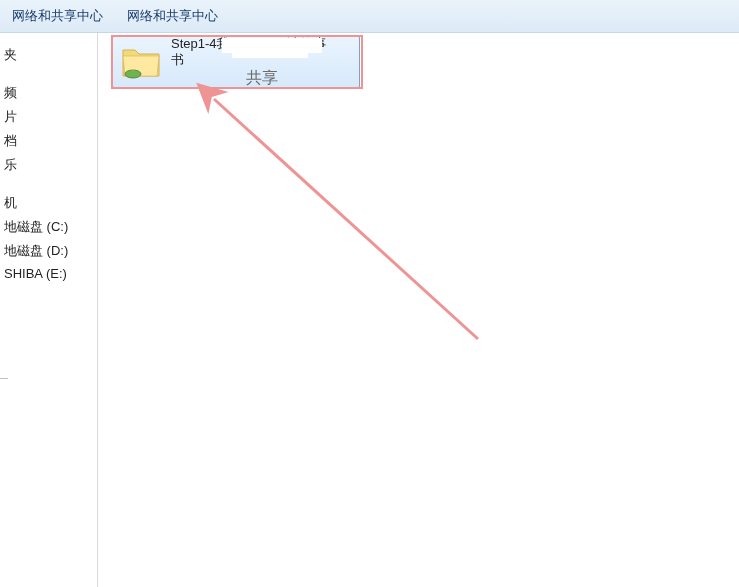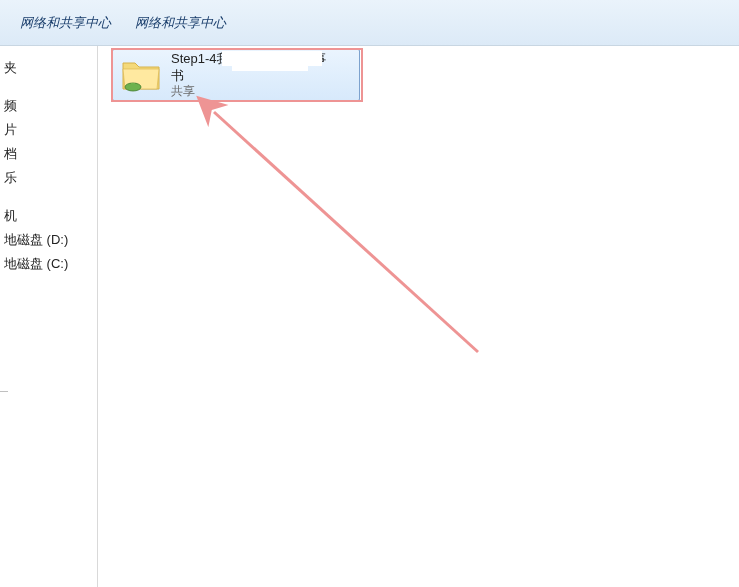--- a/index.html
+++ b/index.html
@@ -1,25 +1,23 @@
 <!DOCTYPE html>
 <html><head>
   <meta charset="utf-8">
   <style>
     * { margin: 0; padding: 0; box-sizing: border-box; font-family: "Microsoft YaHei", "Segoe UI", sans-serif; }
     body { width: 739px; height: 587px; background: #fff; overflow: hidden; position: relative; }
     
     .toolbar {
-      height: 46px;
+      height: 33px;
       background: linear-gradient(#eaf3fb, #dceaf7);
       border-bottom: 1px solid #c8d6e2;
       display: flex;
       align-items: center;
-      padding-left: 8px;
-      font-style: italic;
     }
     .toolbar-item {
       color: #1a3e6c;
       font-size: 13px;
       padding: 4px 12px;
       cursor: pointer;
     }
     
     .main { display: flex; height: calc(100% - 33px); }
     
@@ -67,21 +65,21 @@
       cursor: pointer;
     }
     .folder-icon-wrap {
       width: 44px; height: 44px;
       margin-right: 8px;
       position: relative;
       pointer-events: none;
     }
     .folder-text { flex: 1; line-height: 1.25; font-size: 13px; color: #222; pointer-events: none; }
     .folder-name { display: block; }
-    .folder-share { display: block; color: #6b6b6b; font-size: 12px; }
+    .folder-share { display: block; color: #6b6b6b; font-size: 16px; text-align: center; }
     
     .whiteout {
       position: absolute;
       background: #fff;
       z-index: 5;
       pointer-events: none;
     }
     
     .redbox {
       position: absolute;
@@ -104,22 +102,23 @@
   <div class="sidebar">
     <ul class="sidebar-list">
       <li>夹</li>
       <li class="spacer"></li>
       <li>频</li>
       <li>片</li>
       <li>档</li>
       <li>乐</li>
       <li class="spacer"></li>
       <li>机</li>
+      <li>地磁盘 (C:)</li>
       <li>地磁盘 (D:)</li>
-      <li>地磁盘 (C:)</li>
+      <li>SHIBA (E:)</li>
     </ul>
     <div class="sidebar-divider"></div>
   </div>
 
   <div class="content">
     <div class="folder-item">
       <div class="folder-icon-wrap">
         <svg viewBox="0 0 44 44" width="44" height="44">
           <path d="M4 10 L16 10 L20 14 L40 14 L40 36 L4 36 Z" fill="#f4d97a" stroke="#d6b24a" stroke-width="1"></path>
           <path d="M4 16 L40 16 L38 36 L6 36 Z" fill="#ffe9a0" stroke="#d6b24a" stroke-width="0.6"></path>

